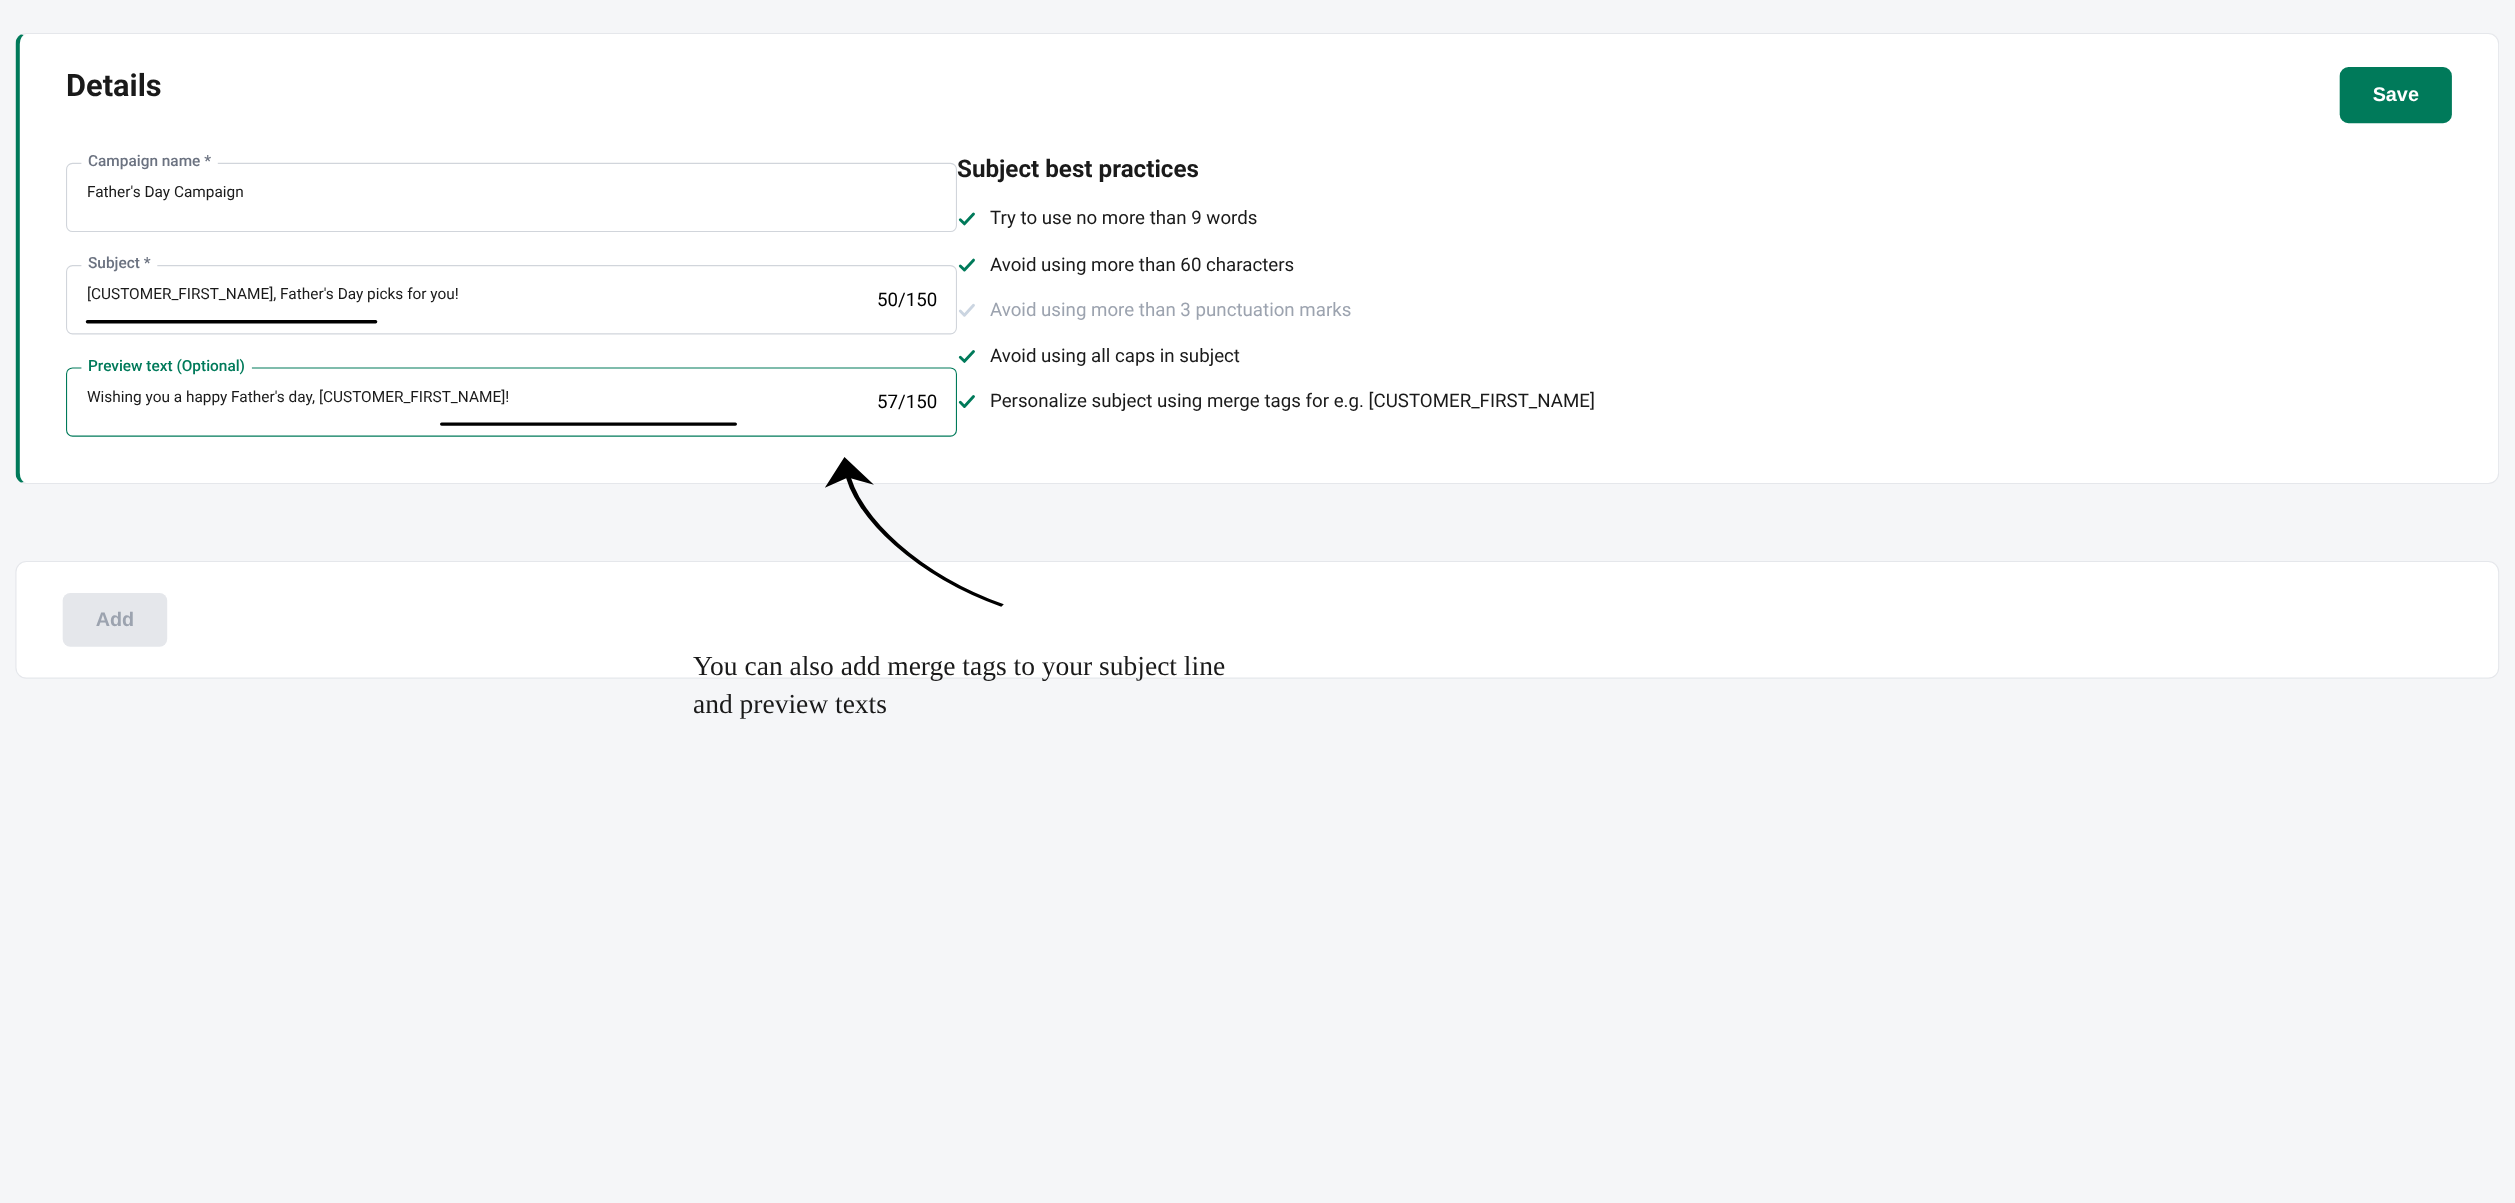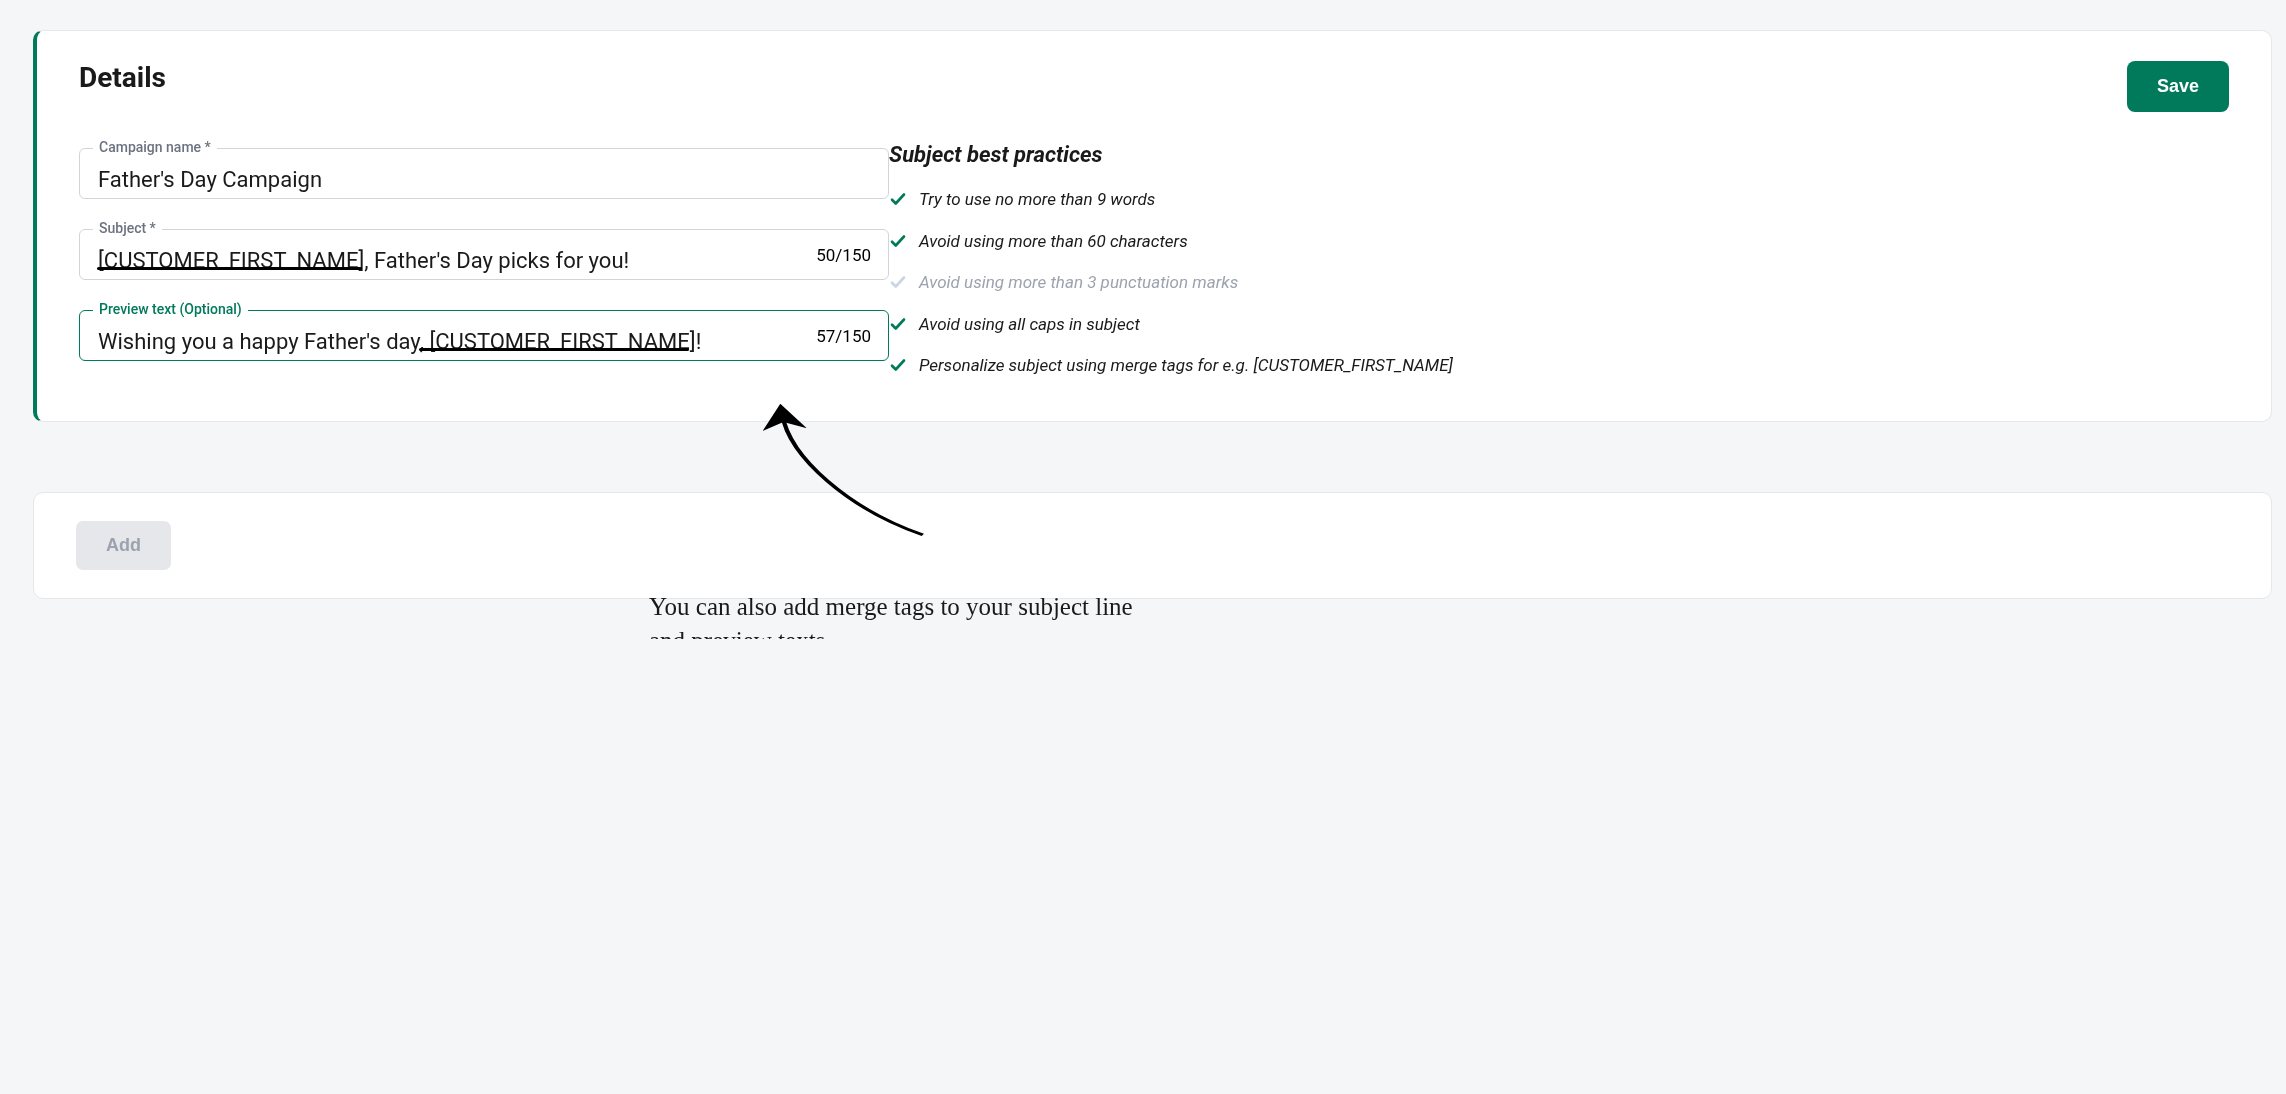--- a/index.html
+++ b/index.html
@@ -49,21 +49,20 @@
       margin-top: 36px;
     }
     .form-left {
       flex: 0 0 810px;
       display: flex;
       flex-direction: column;
       gap: 30px;
     }
     .form-right {
       flex: 1;
-      font-style: italic;
     }
     .field {
       position: relative;
     }
     .field-label {
       position: absolute;
       top: -9px;
       left: 14px;
       background: #fff;
       padding: 0 6px;
@@ -71,22 +70,22 @@
       color: #6b7280;
       font-weight: 500;
     }
     .field-label.active {
       color: #007a5a;
     }
     .field-input {
       width: 100%;
       border: 1px solid #d1d5db;
       border-radius: 6px;
-      padding: 18px 90px 6px 18px;
-      font-size: 22px;
+      padding: 18px 90px 27px 18px;
+      font-size: 14px;
       color: #1a1a1a;
       background: #fff;
       font-family: inherit;
     }
     .field-counter {
       position: absolute;
       right: 18px;
       top: 50%;
       transform: translateY(-50%);
       font-size: 17px;
@@ -173,21 +172,21 @@
       font-family: "Comic Sans MS", "Segoe Script", cursive;
       font-size: 25px;
       color: #1a1a1a;
       line-height: 1.35;
       white-space: pre-line;
     }
   </style>
 </head>
 <body>
 
-<div class="page" style="position:relative;margin-left:19px;">
+<div class="page" style="position:relative;">
   <div class="card">
     <div class="card-header">
       <div>
         <div class="card-title">Details</div>
       </div>
       <button class="save-btn">Save</button>
     </div>
 
     <div class="form-area">
       <div class="form-left">

